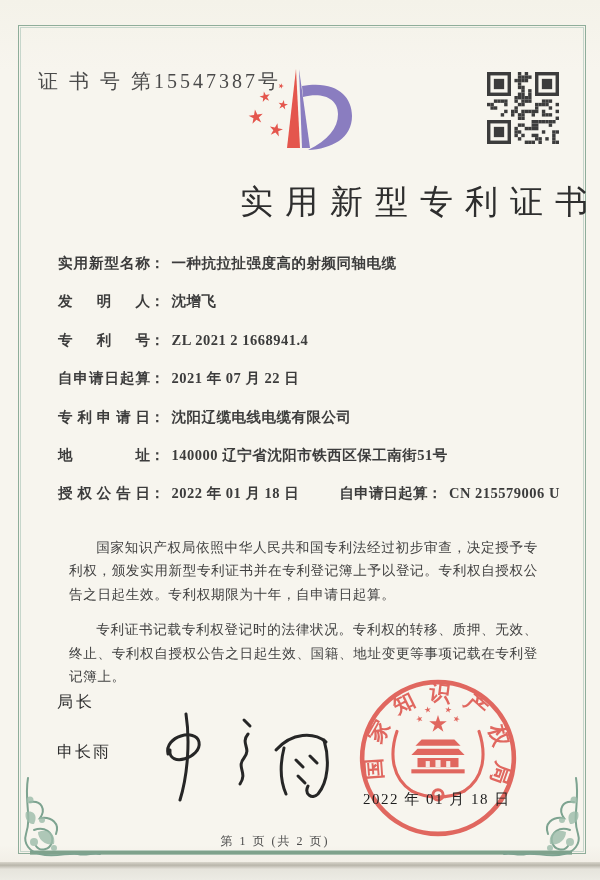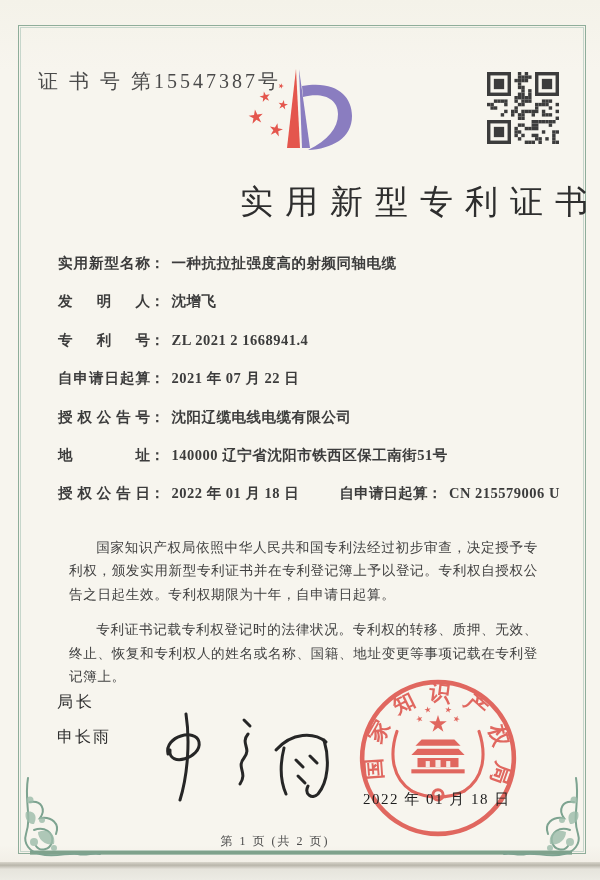--- a/index.html
+++ b/index.html
@@ -61,21 +61,21 @@
   
   .paras {
     position:absolute; left:57px; top:524px; width:493px;
     font-size:13.6px; line-height:1.72; color:#414141;
     text-align:justify; letter-spacing:0.6px;
   }
   .paras p { margin:12px; text-indent:2em; }
 
   
   .signer { position:absolute; left:57px; top:692px; font-size:16px; letter-spacing:3px; color:#2f2f2f;font-family:Liberation Serif, serif; }
-  .signer .name { display:block; margin-top:14px; letter-spacing:2px; }
+  .signer .name { display:block; margin-top:29px; letter-spacing:2px; }
   .signature { position:absolute; left:152px; top:706px; width:190px; height:100px; }
 
   
   .seal { position:absolute; left:356px; top:676px; width:164px; height:164px; opacity:0.85; }
   .seal-date {
     position:absolute; left:363px; top:790px; width:150px;
     font-size:15px; letter-spacing:1.5px; color:#1d1d1d; font-weight:500;
   }
 
   
@@ -275,33 +275,33 @@
     <div class="frow">
       <span class="flabel">发明人</span><span class="fcolon">：</span><span class="fvalue">沈增飞</span>
     </div>
     <div class="frow">
       <span class="flabel">专利号</span><span class="fcolon">：</span><span class="fvalue">ZL 2021 2 1668941.4</span>
     </div>
     <div class="frow">
       <span class="flabel">自申请日起算</span><span class="fcolon">：</span><span class="fvalue">2021 年 07 月 22 日</span>
     </div>
     <div class="frow">
-      <span class="flabel">授权公告号</span><span class="fcolon">：</span><span class="fvalue">沈阳辽缆电线电缆有限公司</span>
+      <span class="flabel">专利申请日</span><span class="fcolon">：</span><span class="fvalue">沈阳辽缆电线电缆有限公司</span>
     </div>
     <div class="frow">
       <span class="flabel">地址</span><span class="fcolon">：</span><span class="fvalue">140000 辽宁省沈阳市铁西区保工南街51号</span>
     </div>
     <div class="frow">
       <span class="flabel">授权公告日</span><span class="fcolon">：</span><span class="fvalue w1">2022 年 01 月 18 日</span><span class="flabel2">自申请日起算</span><span class="fcolon">：</span><span class="fvalue">CN 215579006 U</span>
     </div>
   </div>
 
   <div class="paras">
     <p>国家知识产权局依照中华人民共和国专利法经过初步审查，决定授予专利权，颁发实用新型专利证书并在专利登记簿上予以登记。专利权自授权公告之日起生效。专利权期限为十年，自申请日起算。</p>
-    <p>专利证书记载专利权登记时的法律状况。专利权的转移、质押、无效、终止、恢复和专利权人的姓名或名称、国籍、地址变更等事项记载在专利登记簿上。</p>
+    <p>专利证书记载专利权登记时的法律状况。专利权的转移、质押、无效、终止、专利权自授权公告之日起生效、国籍、地址变更等事项记载在专利登记簿上。</p>
   </div>
 
   <div class="signer">
     <span>局长</span>
     <span class="name">申长雨</span>
   </div>
 
   <svg class="signature" viewBox="0 0 190 100">
     <g fill="none" stroke="#262626" stroke-width="3" stroke-linecap="round">
       <path d="M16,48 C12,30 44,22 47,36 C50,52 16,62 18,44"></path>

